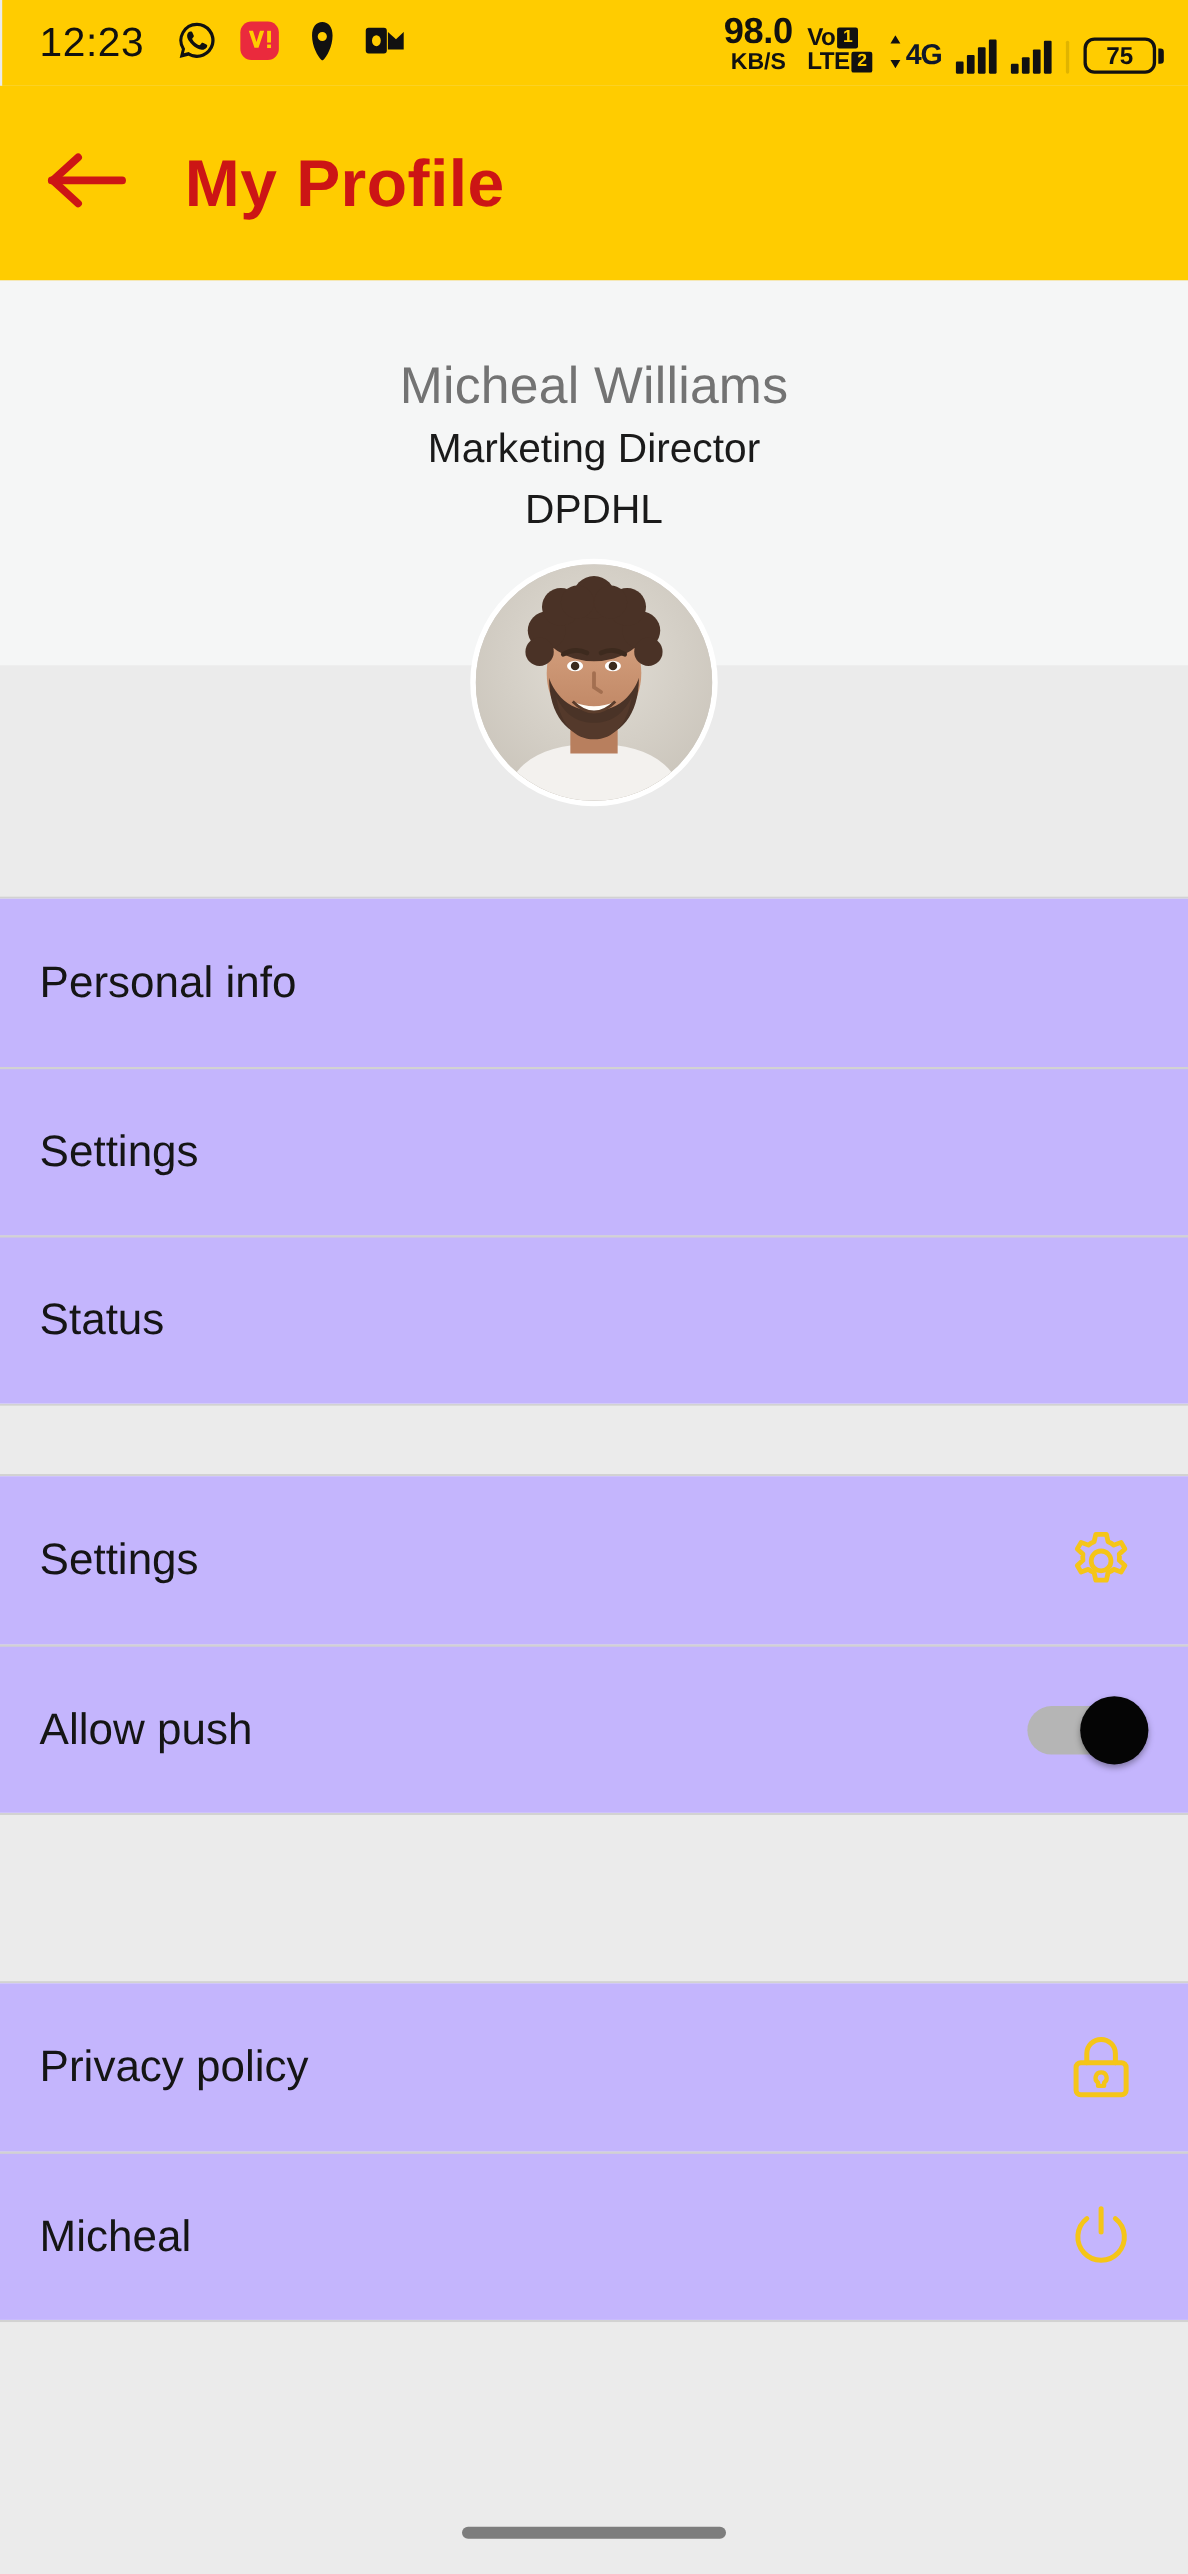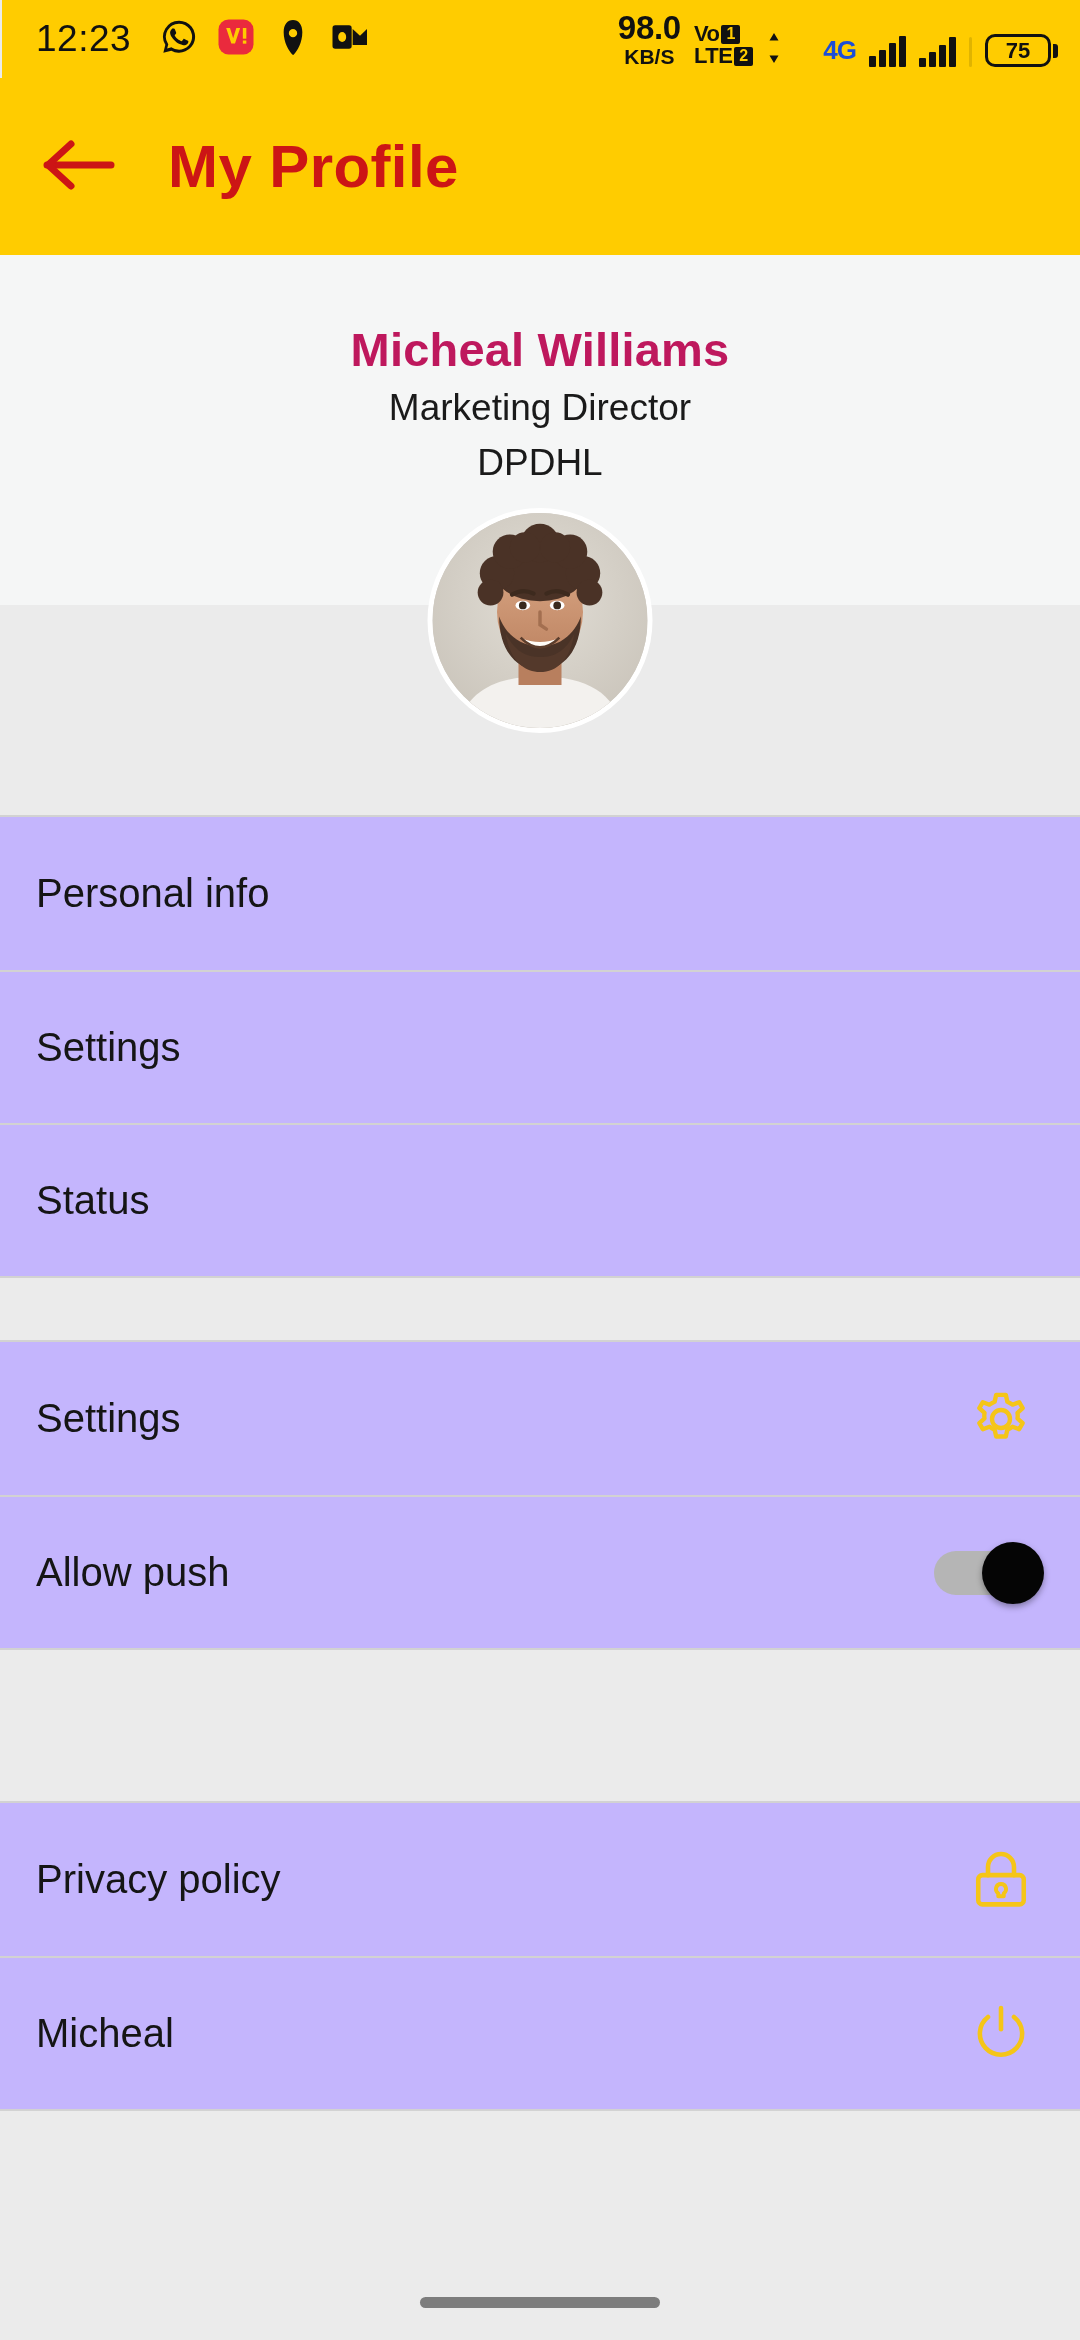--- a/index.html
+++ b/index.html
@@ -29,21 +29,21 @@
 
   .volte { display:flex; flex-direction:column; align-items:flex-start; line-height:1; }
   .volte-row { display:flex; align-items:center; gap:2px; }
   .volte-txt { font-size:22px; font-weight:700; color:#111; letter-spacing:-.5px; }
   .volte-num {
     font-size:16px; font-weight:700; color:#ffcc00; background:#111;
     width:19px; height:19px; display:flex; align-items:center; justify-content:center;
     border-radius:2px;
   }
   .net4g { display:flex; align-items:center; gap:1px; }
-  .net4g .g { font-size:26px; font-weight:700; color:#1d4ed8; letter-spacing:-1px;margin-left:40px; }
+  .net4g .g { font-size:26px; font-weight:700; color:#0f172a; letter-spacing:-1px; }
 
   .bars { display:flex; align-items:flex-end; gap:3px; height:32px; }
   .bars i { display:block; width:7px; background:#111; border-radius:1px; }
   .sim-div { width:3px; height:30px; background:#e0b400; border-radius:2px; }
 
   .battery {
     display:flex; align-items:center;
   }
   .batt-body {
     width:66px; height:33px; border:3px solid #111; border-radius:10px;
@@ -70,21 +70,21 @@
   .profile-top {
     position:absolute; top:255px; left:0; width:1080px; height:350px;
     background:#f5f6f6;
   }
   .profile-gray {
     position:absolute; top:605px; left:0; width:1080px; height:210px;
     background:#ebebeb;
   }
   .profile-name {
     position:absolute; top:322px; left:0; width:1080px; text-align:center;
-    font-size:47px; font-weight:700; color:#be185d; letter-spacing:.2px;
+    font-size:47px; font-weight:400; color:#737373; letter-spacing:.2px;
   }
   .profile-role {
     position:absolute; top:387px; left:0; width:1080px; text-align:center;
     font-size:37px; font-weight:400; color:#1a1a1a;
   }
   .profile-org {
     position:absolute; top:442px; left:0; width:1080px; text-align:center;
     font-size:37px; font-weight:400; color:#1a1a1a;
   }
   .avatar {

